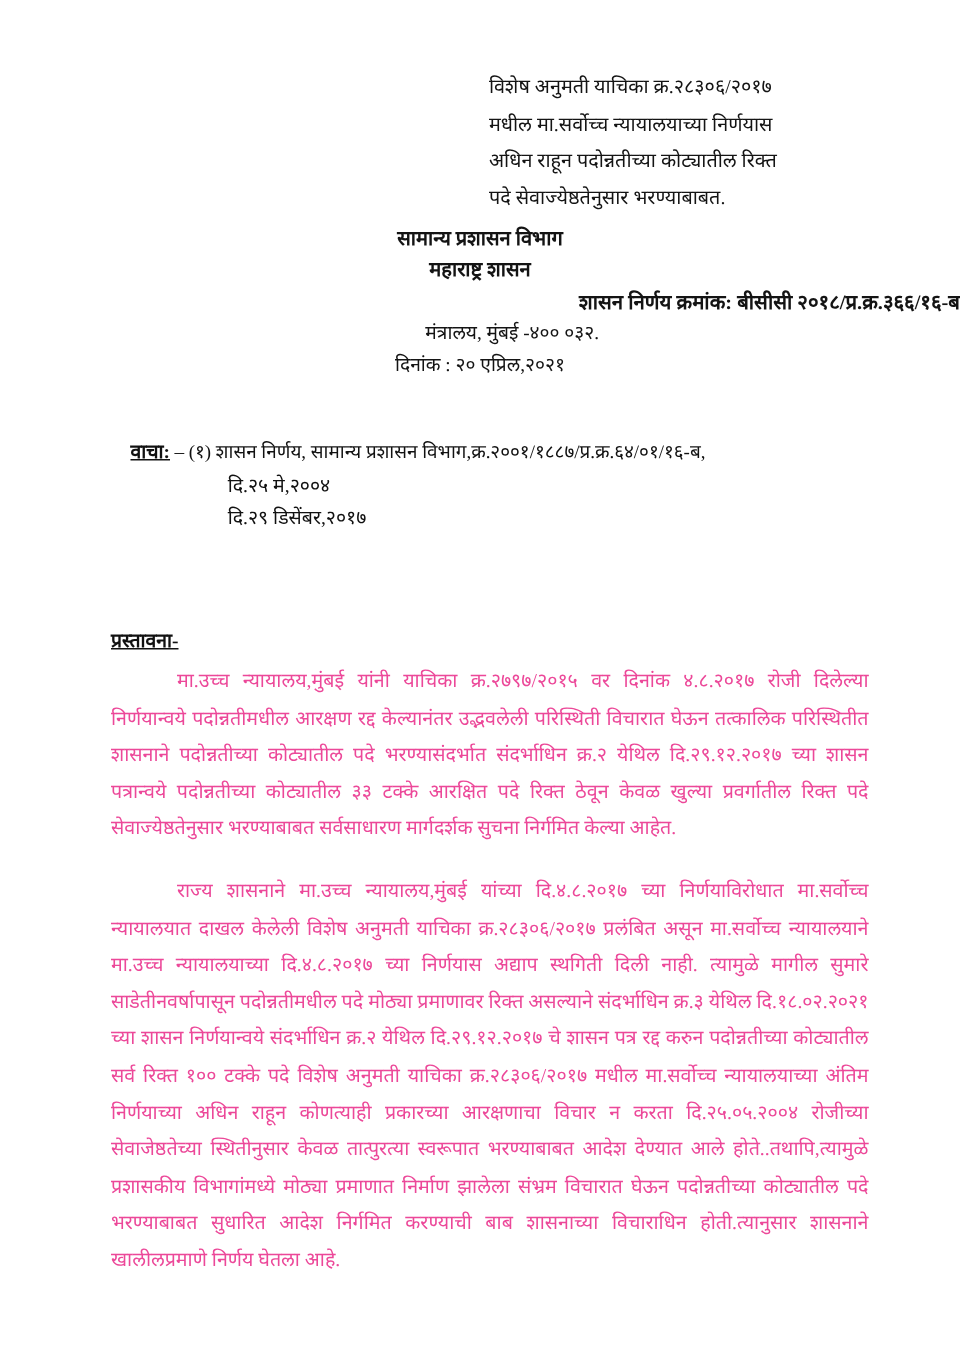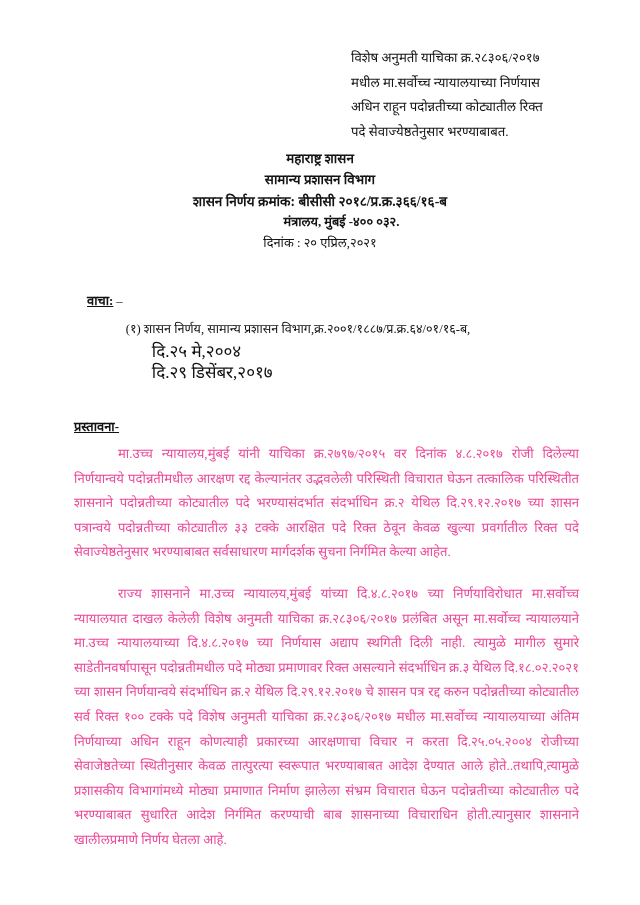--- a/index.html
+++ b/index.html
@@ -21,21 +21,21 @@
     position: relative;
     width: 640px;
     height: 905px;
     background: #ffffff;
     box-sizing: border-box;
   }
 
   
   .subject-block {
     position: absolute;
-    left: 351px;
+    left: 326px;
     top: 46px;
     width: 245px;
   }
   .subject-line {
     font-size: 13.2px;
     line-height: 24.5px;
     text-align: justify;
     text-align-last: left;
     white-space: nowrap;
     color: #141414;
@@ -48,23 +48,23 @@
     top: 148px;
     width: 640px;
     text-align: center;
   }
   .gov-line {
     line-height: 21px;
     color: #141414;
   }
   .gov-name     { font-size: 13.4px; font-weight: bold; }
   .gov-dept     { font-size: 13.4px; font-weight: bold; }
-  .gov-grno     { font-size: 13.6px; font-weight: bold; margin-top: 1px; }
+  .gov-grno     { font-size: 13.6px; font-weight: bold; margin-top: 1px; text-align: right; }
   .gov-addr1    { font-size: 12.8px; font-weight: normal; margin-top: 2px; }
-  .gov-addr2    { font-size: 12.8px; font-weight: bold; padding-left: 43px; }
+  .gov-addr2    { font-size: 12.8px; font-weight: normal; padding-left: 43px; }
   .gov-date     { font-size: 12.8px; font-weight: normal; }
 
   
   .refs-block {
     position: absolute;
     left: 0;
     top: 291px;
     width: 524px;
   }
   .refs-row {
@@ -81,32 +81,31 @@
   }
   .refs-dash {
     font-size: 12.9px;
     font-weight: normal;
     line-height: 21.5px;
     padding-left: 3px;
     white-space: nowrap;
   }
   .refs-list {
     margin-left: 3px;
-    margin-top: 28px;
   }
   .ref-item {
     margin-bottom: 0;
   }
   .ref-main {
     font-size: 12.6px;
     line-height: 21.5px;
     white-space: nowrap;
   }
   .ref-date {
-    font-size: 17px;
+    font-size: 13px;
     line-height: 21.5px;
     margin-left: 26px;
     white-space: nowrap;
   }
   .refs-list .ref-item + .ref-item .ref-main { margin-left: 17px; }
 
   
   .preamble-heading {
     position: absolute;
     left: 74px;
@@ -142,22 +141,22 @@
 <div class="page">
 
   <div class="subject-block">
     <div class="subject-line">विशेष अनुमती याचिका क्र.२८३०६/२०१७</div>
     <div class="subject-line">मधील मा.सर्वोच्च न्यायालयाच्या निर्णयास</div>
     <div class="subject-line">अधिन राहून पदोन्नतीच्या कोट्यातील रिक्त</div>
     <div class="subject-line">पदे सेवाज्येष्ठतेनुसार भरण्याबाबत.</div>
   </div>
 
   <div class="gov-block">
+    <div class="gov-line gov-dept">सामान्य प्रशासन विभाग</div>
     <div class="gov-line gov-name">महाराष्ट्र शासन</div>
-    <div class="gov-line gov-dept">सामान्य प्रशासन विभाग</div>
     <div class="gov-line gov-grno">शासन निर्णय क्रमांक: बीसीसी २०१८/प्र.क्र.३६६/१६-ब</div>
     <div class="gov-line gov-addr2">मंत्रालय, मुंबई -४०० ०३२.</div>
     <div class="gov-line gov-date">दिनांक : २० एप्रिल,२०२१</div>
   </div>
 
   <div class="refs-block">
     <div class="refs-row">
       <div class="refs-label">वाचा:</div>
       <div class="refs-dash">–</div>
       <div class="refs-list">

